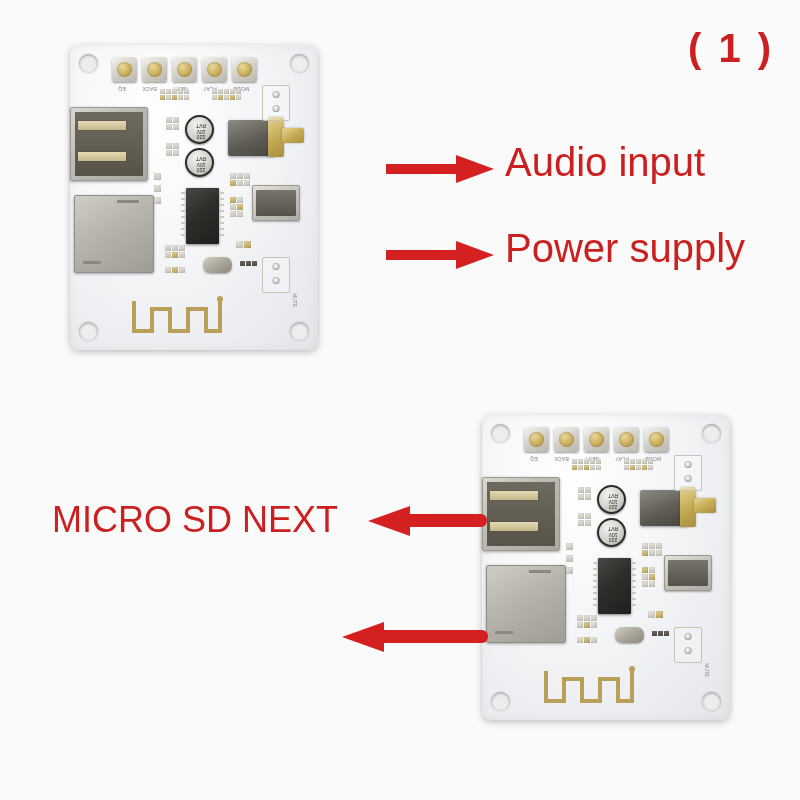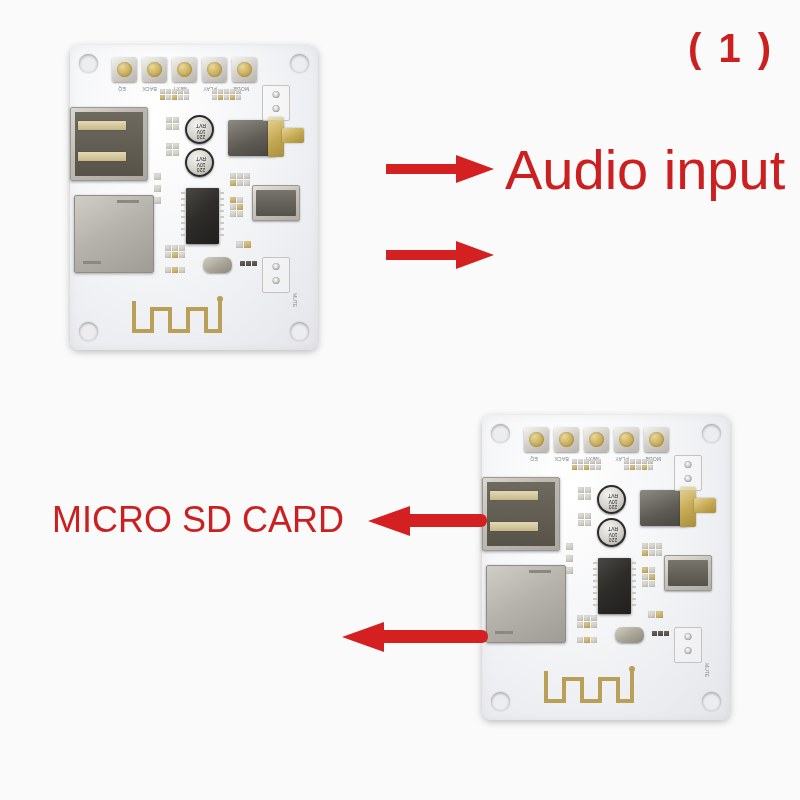--- a/index.html
+++ b/index.html
@@ -23,21 +23,21 @@
     font-family: "Liberation Sans", sans-serif;
     font-weight: 400;
     white-space: nowrap;
     line-height: 1;
   }
   #label-number {
     font-size: 40px;
     font-weight: 700;
     letter-spacing: 3px;
   }
-  #label-audio-input   { font-size: 56px; left: 505px; top: 142px; }
+  #label-audio-input   { font-size: 40px; left: 505px; top: 142px; }
   #label-power-supply  { font-size: 40px; left: 505px; top: 228px; }
   #label-micro-sd      { font-size: 36px; left: 52px;  top: 502px; }
   #label-usb-flash     { font-size: 36px; left: 52px;  top: 618px; }
 
   
   .arrow { position: absolute; }
 
   
   .board {
     position: absolute;
@@ -598,17 +598,18 @@
     <polygon points="48,3 48,33 6,18" fill="#d42020"></polygon>
   </svg>
 
   <svg class="arrow" style="left:336px; top:619px;" width="152" height="36" viewBox="0 0 152 36">
     <rect x="38" y="11" width="114" height="13" rx="6" fill="#d42020"></rect>
     <polygon points="48,3 48,33 6,18" fill="#d42020"></polygon>
   </svg>
 
   <div class="anno" id="label-audio-input">Audio input</div>
 
-
-  <div class="anno" id="label-micro-sd">MICRO SD CARD</div>
+  <div class="anno" id="label-power-supply">Power supply</div>
+
+  <div class="anno" id="label-micro-sd">MICRO SD NEXT</div>
 
 
 </div>
 
 </body></html>

